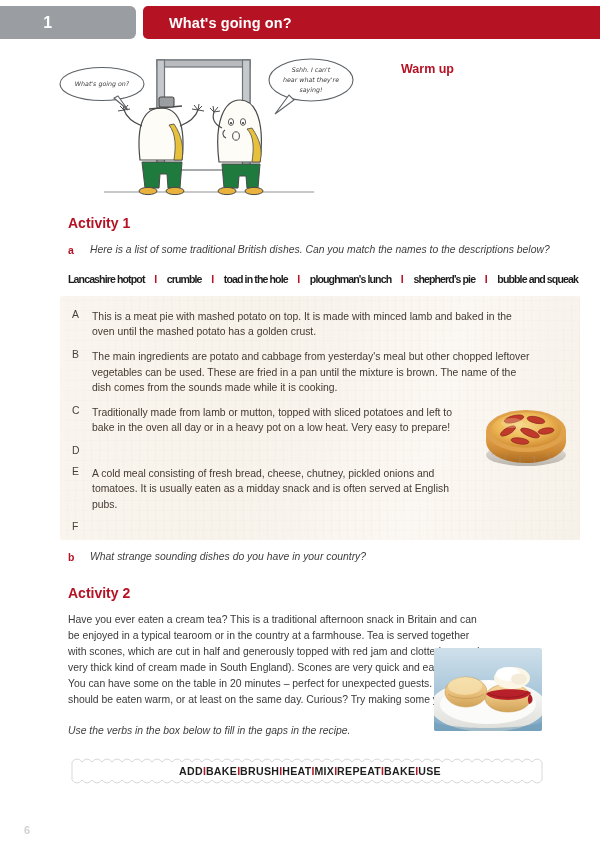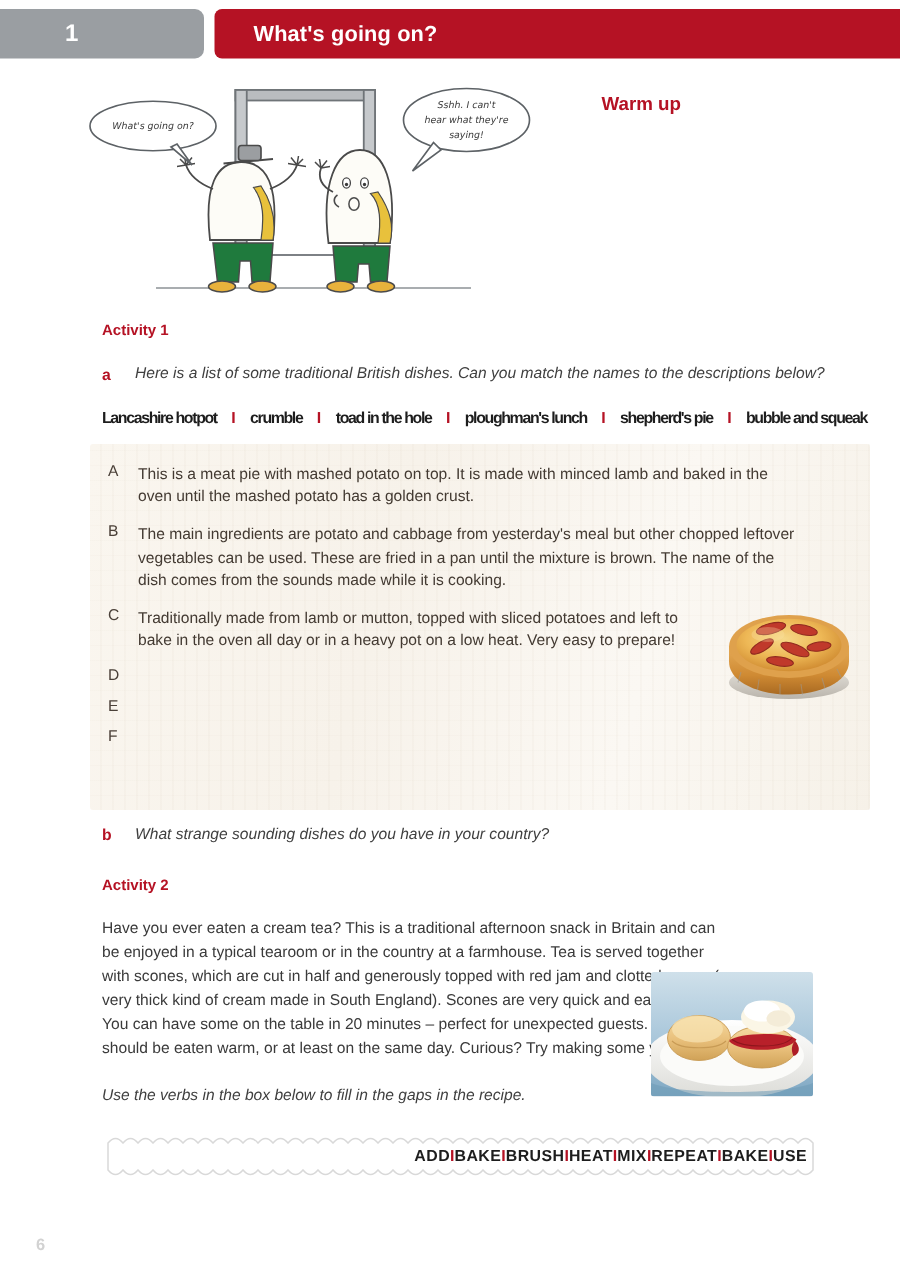--- a/index.html
+++ b/index.html
@@ -44,21 +44,21 @@
   .warmup { position: absolute; left: 372px; top: 62px; width: 190px; margin-left: 29px; }
   .warmup-title {
     color: #b51224; font-size: 12.5px; font-weight: bold; margin-bottom: 9px;
   }
   .warmup-body {
     font-size: 10.4px; font-style: italic; color: #3f3f3f; line-height: 1.52;
   }
 
   
   .act-heading {
-    position: absolute; color: #b51224; font-size: 10px; font-weight: bold;
+    position: absolute; color: #b51224; font-size: 14px; font-weight: bold;
   }
   .act1-heading { left: 68px; top: 215px; }
   .act2-heading { left: 68px; top: 585px; }
 
   
   .q-row { position: absolute; display: flex; }
   .q-letter {
     color: #b51224; font-size: 10.5px; font-weight: bold;
     width: 22px; flex: none;
   }
@@ -118,21 +118,21 @@
   }
   .a2-instruction {
     position: absolute; left: 68px; top: 725px; width: 400px;
     font-size: 10.4px; font-style: italic; color: #3f3f3f;
   }
 
   
   .wordbank-wrap { position: absolute; left: 68px; top: 752px; width: 484px; height: 38px; }
   .wordbank {
     position: absolute; left: 0; top: 0; width: 484px; height: 38px;
-    display: flex; align-items: center; justify-content: flex-end;
+    display: flex; align-items: center; justify-content: center;
     padding: 0 14px;
   }
   .wb-word {
     font-size: 10.6px; font-weight: bold; color: #1d1d1d; letter-spacing: .3px;
   }
   .wb-sep { color: #b51224; font-size: 10.6px; font-weight: bold; }
 
   
   .page-num {
     position: absolute; left: 24px; top: 824px;
@@ -264,20 +264,21 @@
       </div>
       <div class="desc-item">
         <span class="desc-letter">C</span>
         <span class="desc-text w-c">Traditionally made from lamb or mutton, topped with sliced potatoes and left to bake in the oven all day or in a heavy pot on a low heat. Very easy to prepare!</span>
       </div>
       <div class="desc-item">
         <span class="desc-letter">D</span>
       </div>
       <div class="desc-item">
         <span class="desc-letter">E</span>
+        <span class="desc-text w-e">A cold meal consisting of fresh bread, cheese, chutney, pickled onions and tomatoes. It is usually eaten as a midday snack and is often served at English pubs.</span>
       </div>
       <div class="desc-item">
         <span class="desc-letter">F</span>
       </div>
     </div>
 
     <div class="pie-photo">
       <svg width="97" height="78" viewBox="0 0 97 78" xmlns="http://www.w3.org/2000/svg">
         <defs>
           <radialGradient id="pieTop" cx="45%" cy="38%" r="65%">

